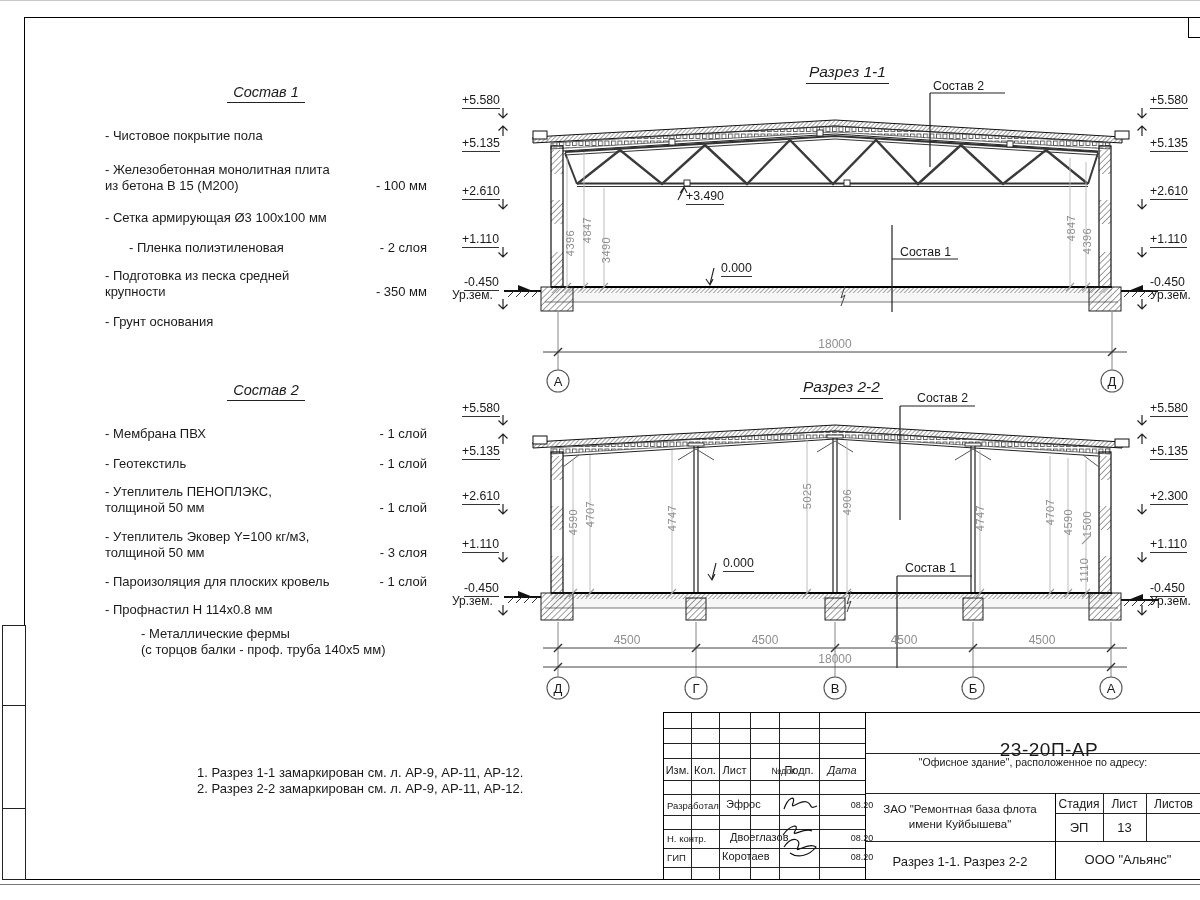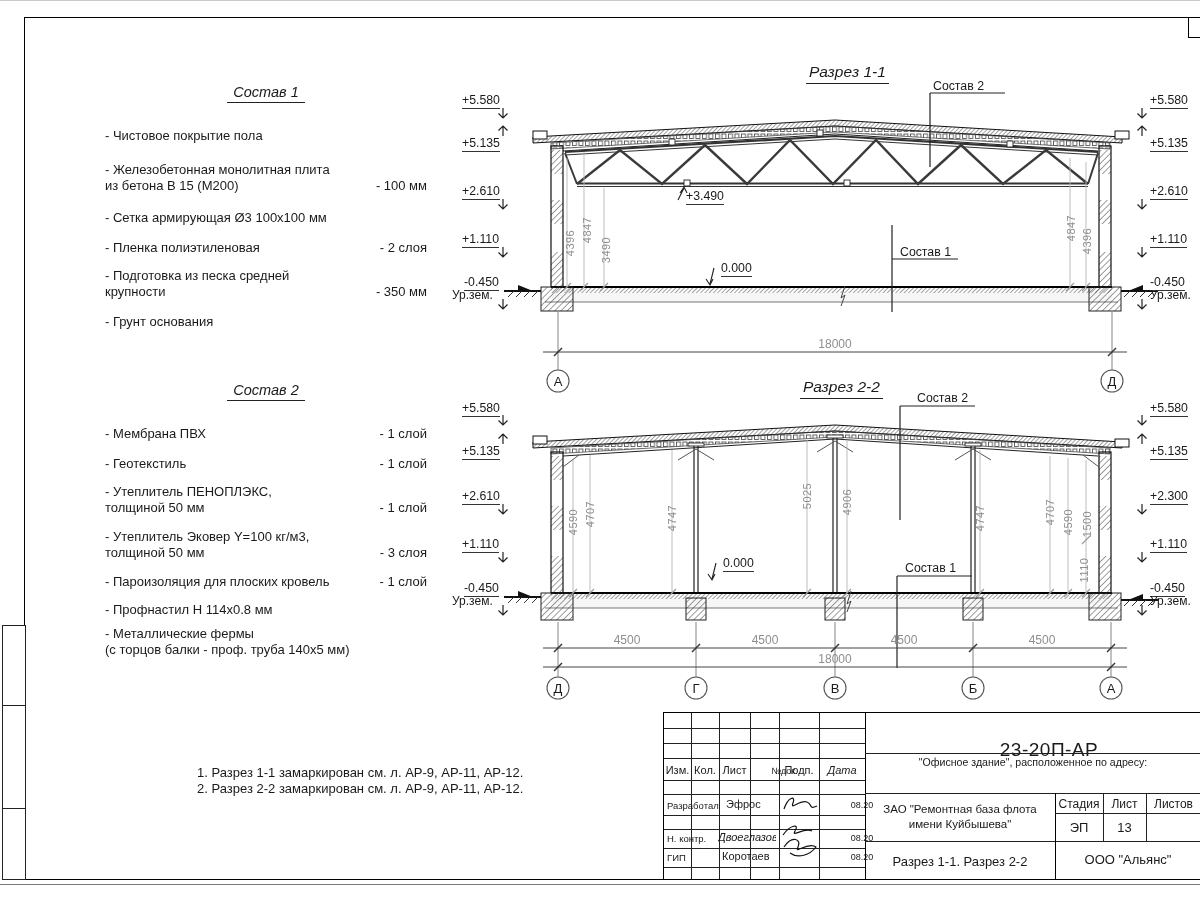--- a/index.html
+++ b/index.html
@@ -243,21 +243,21 @@
       </div>
     <div class="spec-row" style="top:78px;">
         <span class="sn">- Железобетонная  монолитная плита
 из бетона В 15 (М200)</span>
         <span class="sv">- 100 мм</span>
       </div>
     <div class="spec-row" style="top:126px;">
         <span class="sn">- Сетка армирующая Ø3 100х100 мм</span>
         <span class="sv"></span>
       </div>
-    <div class="spec-row" style="top:156px;">
+    <div class="spec-row" style="top:156px;margin-left:24px;">
         <span class="sn">- Пленка полиэтиленовая</span>
         <span class="sv">-  2 слоя</span>
       </div>
     <div class="spec-row" style="top:184px;">
         <span class="sn">- Подготовка из песка средней
 крупности</span>
         <span class="sv">- 350 мм</span>
       </div>
     <div class="spec-row" style="top:230px;">
         <span class="sn">- Грунт основания</span>
@@ -286,21 +286,21 @@
         <span class="sv">- 3 слоя</span>
       </div>
     <div class="spec-row" style="top:192px;">
         <span class="sn">- Пароизоляция для плоских кровель</span>
         <span class="sv">- 1 слой</span>
       </div>
     <div class="spec-row" style="top:220px;">
         <span class="sn">- Профнастил Н 114х0.8 мм</span>
         <span class="sv"></span>
       </div>
-    <div class="spec-row" style="top:244px;">
+    <div class="spec-row" style="top:244px;margin-left:36px;">
         <span class="sn">- Металлические фермы
 (с торцов балки - проф. труба 140х5 мм)</span>
         <span class="sv"></span>
       </div>
   </div>
 
   <div class="sec-title" style="left:806px;top:63px;">Разрез 1-1</div>
   <div class="dlabel" style="left:933px;top:79px;">Состав 2</div>
   <div class="dlabel" style="left:900px;top:245px;">Состав 1</div>
   <div class="dlabel ul" style="left:721px;top:261px;">0.000</div>
@@ -398,21 +398,21 @@
     <div class="cell ctr" style="left:27px;width:28px;top:51px;">Кол.</div>
     <div class="cell ctr" style="left:55px;width:31px;top:51px;">Лист</div>
     <div class="cell ctr small" style="left:86px;width:29px;top:53px;">№док.</div>
     <div class="cell ctr" style="left:115px;width:40px;top:51px;">Подп.</div>
     <div class="cell ctr" style="left:155px;width:46px;top:51px;font-style:italic;">Дата</div>
 
     <div class="cell" style="left:3px;width:52px;top:87px;font-size:9.5px;">Разработал</div>
     <div class="cell" style="left:62px;width:56px;top:85px;">Эфрос</div>
     <div class="cell ctr small" style="left:158px;width:40px;top:87px;">08.20</div>
     <div class="cell" style="left:3px;width:52px;top:120px;font-size:9.5px;">Н. контр.</div>
-    <div class="cell" style="left:54px;width:58px;top:118px;font-style:italic;">Двоеглазов</div>
+    <div class="cell" style="left:66px;width:58px;top:118px;">Двоеглазов</div>
     <div class="cell ctr small" style="left:158px;width:40px;top:120px;">08.20</div>
     <div class="cell" style="left:3px;width:52px;top:139px;font-size:9.5px;">ГИП</div>
     <div class="cell" style="left:58px;width:58px;top:137px;">Коротаев</div>
     <div class="cell ctr small" style="left:158px;width:40px;top:139px;">08.20</div>
 
     <svg class="abs" style="left:116px;top:82px;" width="42" height="72">
       <path d="M4,14 C8,2 16,0 13,8 C10,16 20,4 27,7 C33,9 28,15 37,11" fill="none" stroke="#111" stroke-width="1.2"></path>
       <path d="M3,40 C10,30 20,28 15,36 C11,43 24,32 32,36 M4,52 C12,40 22,44 18,52 C14,60 28,46 36,52 C30,60 18,64 10,58" fill="none" stroke="#111" stroke-width="1.2"></path>
     </svg>
 

